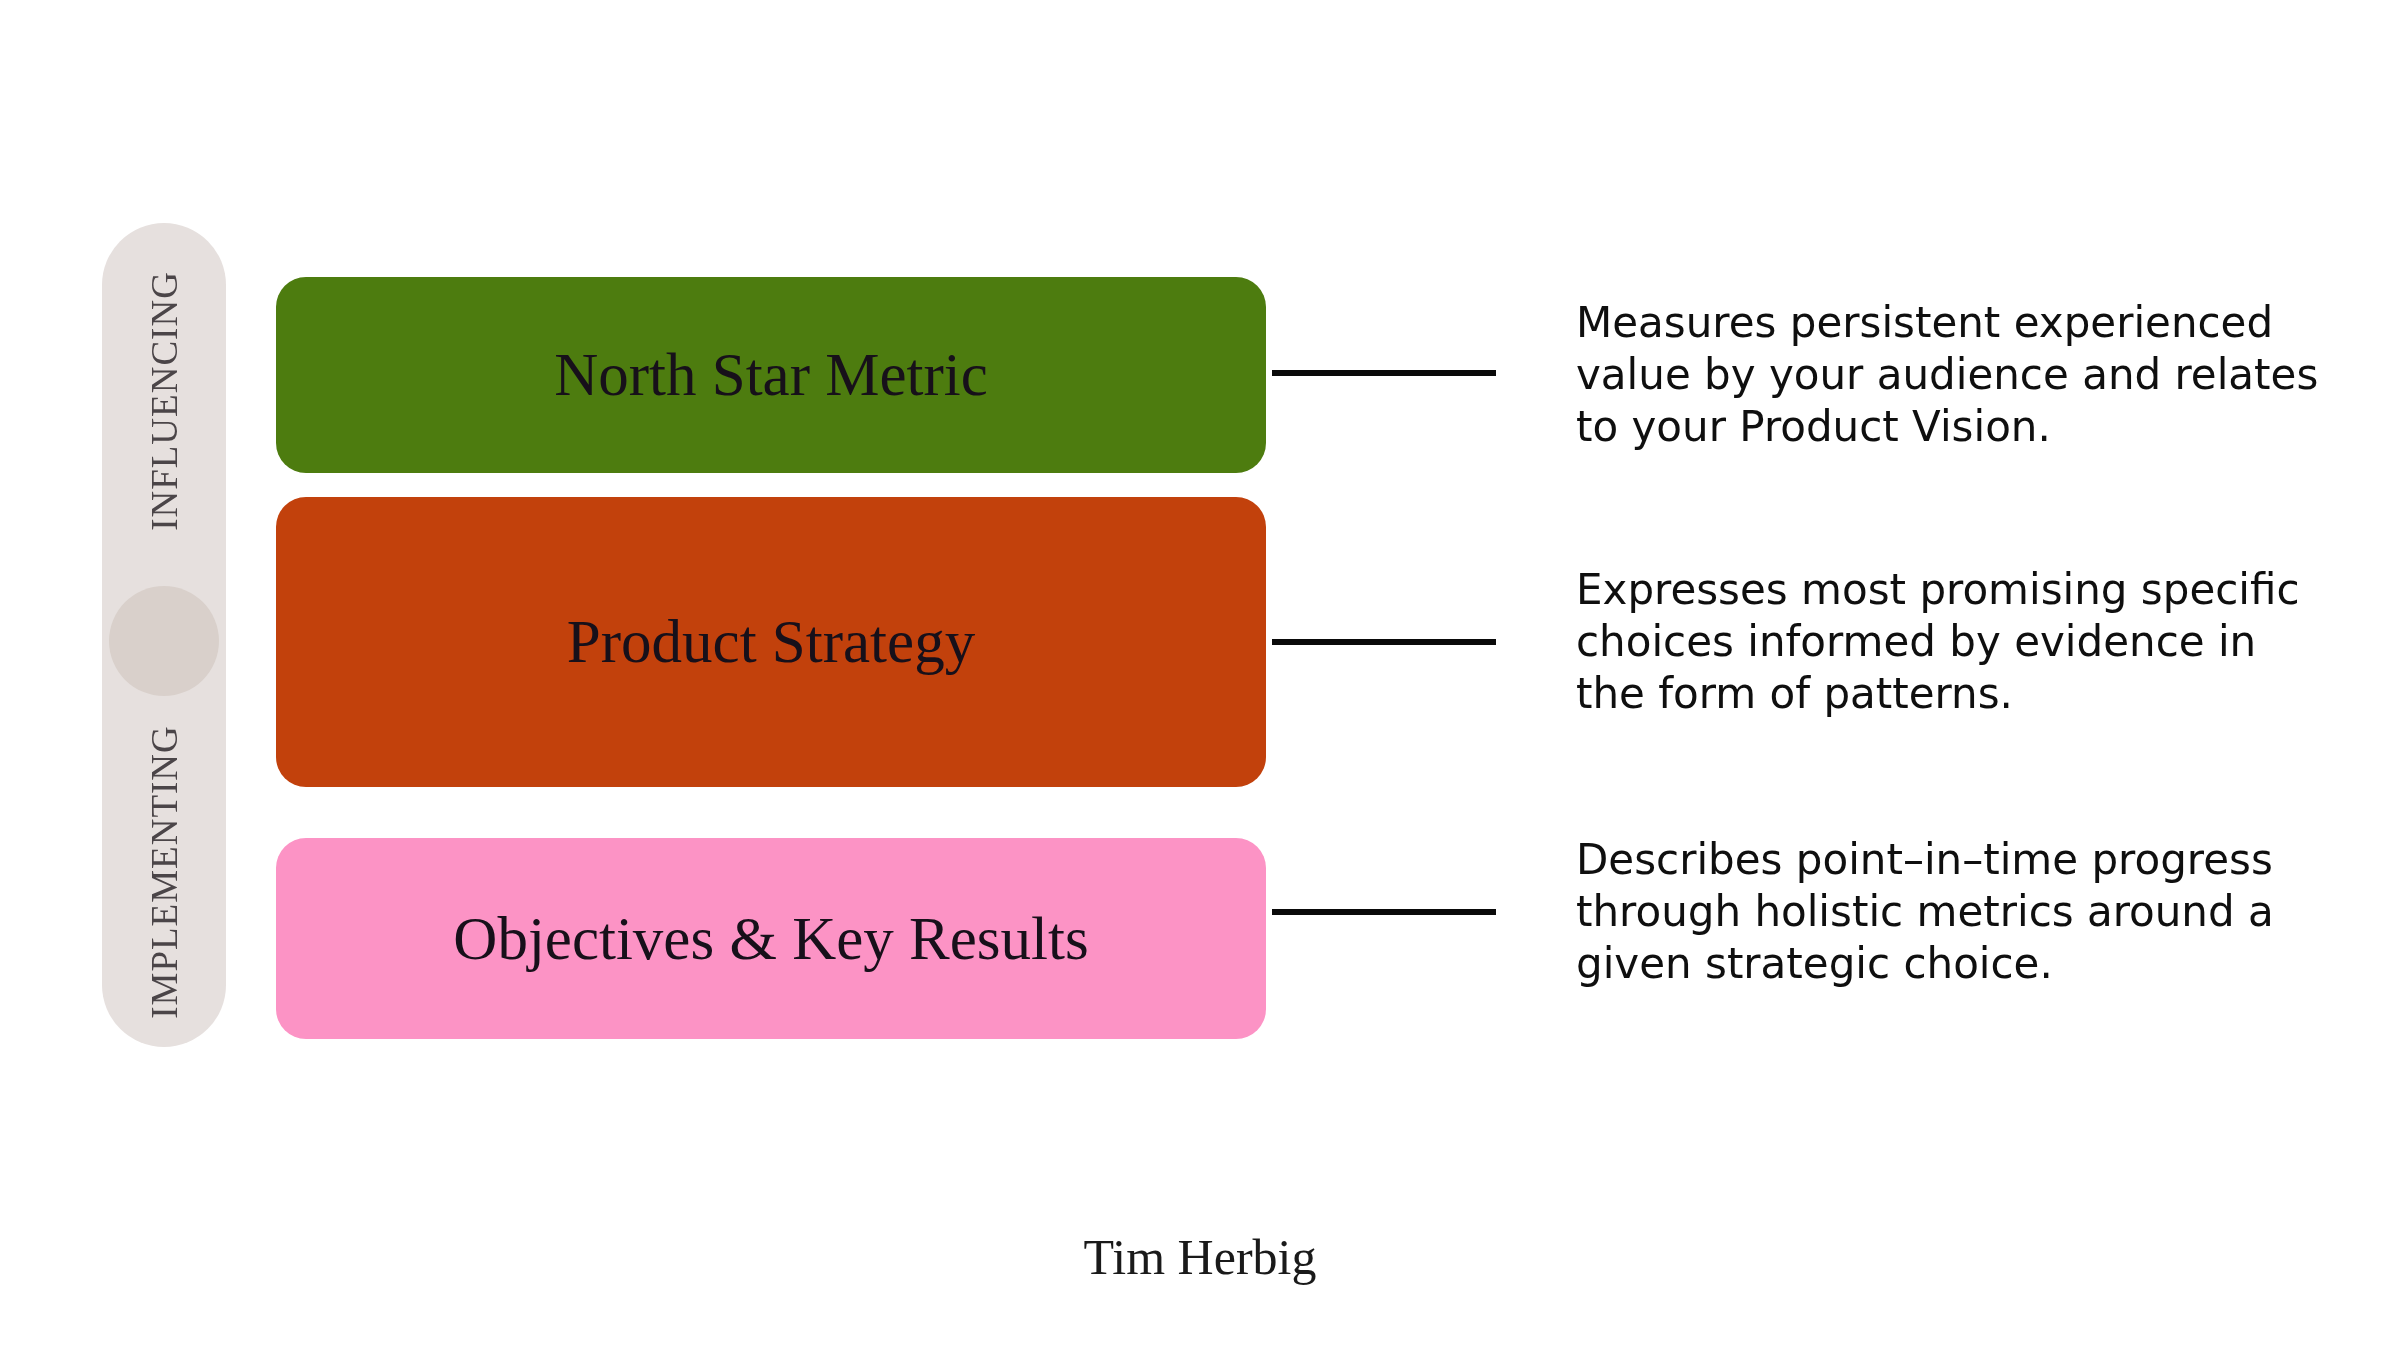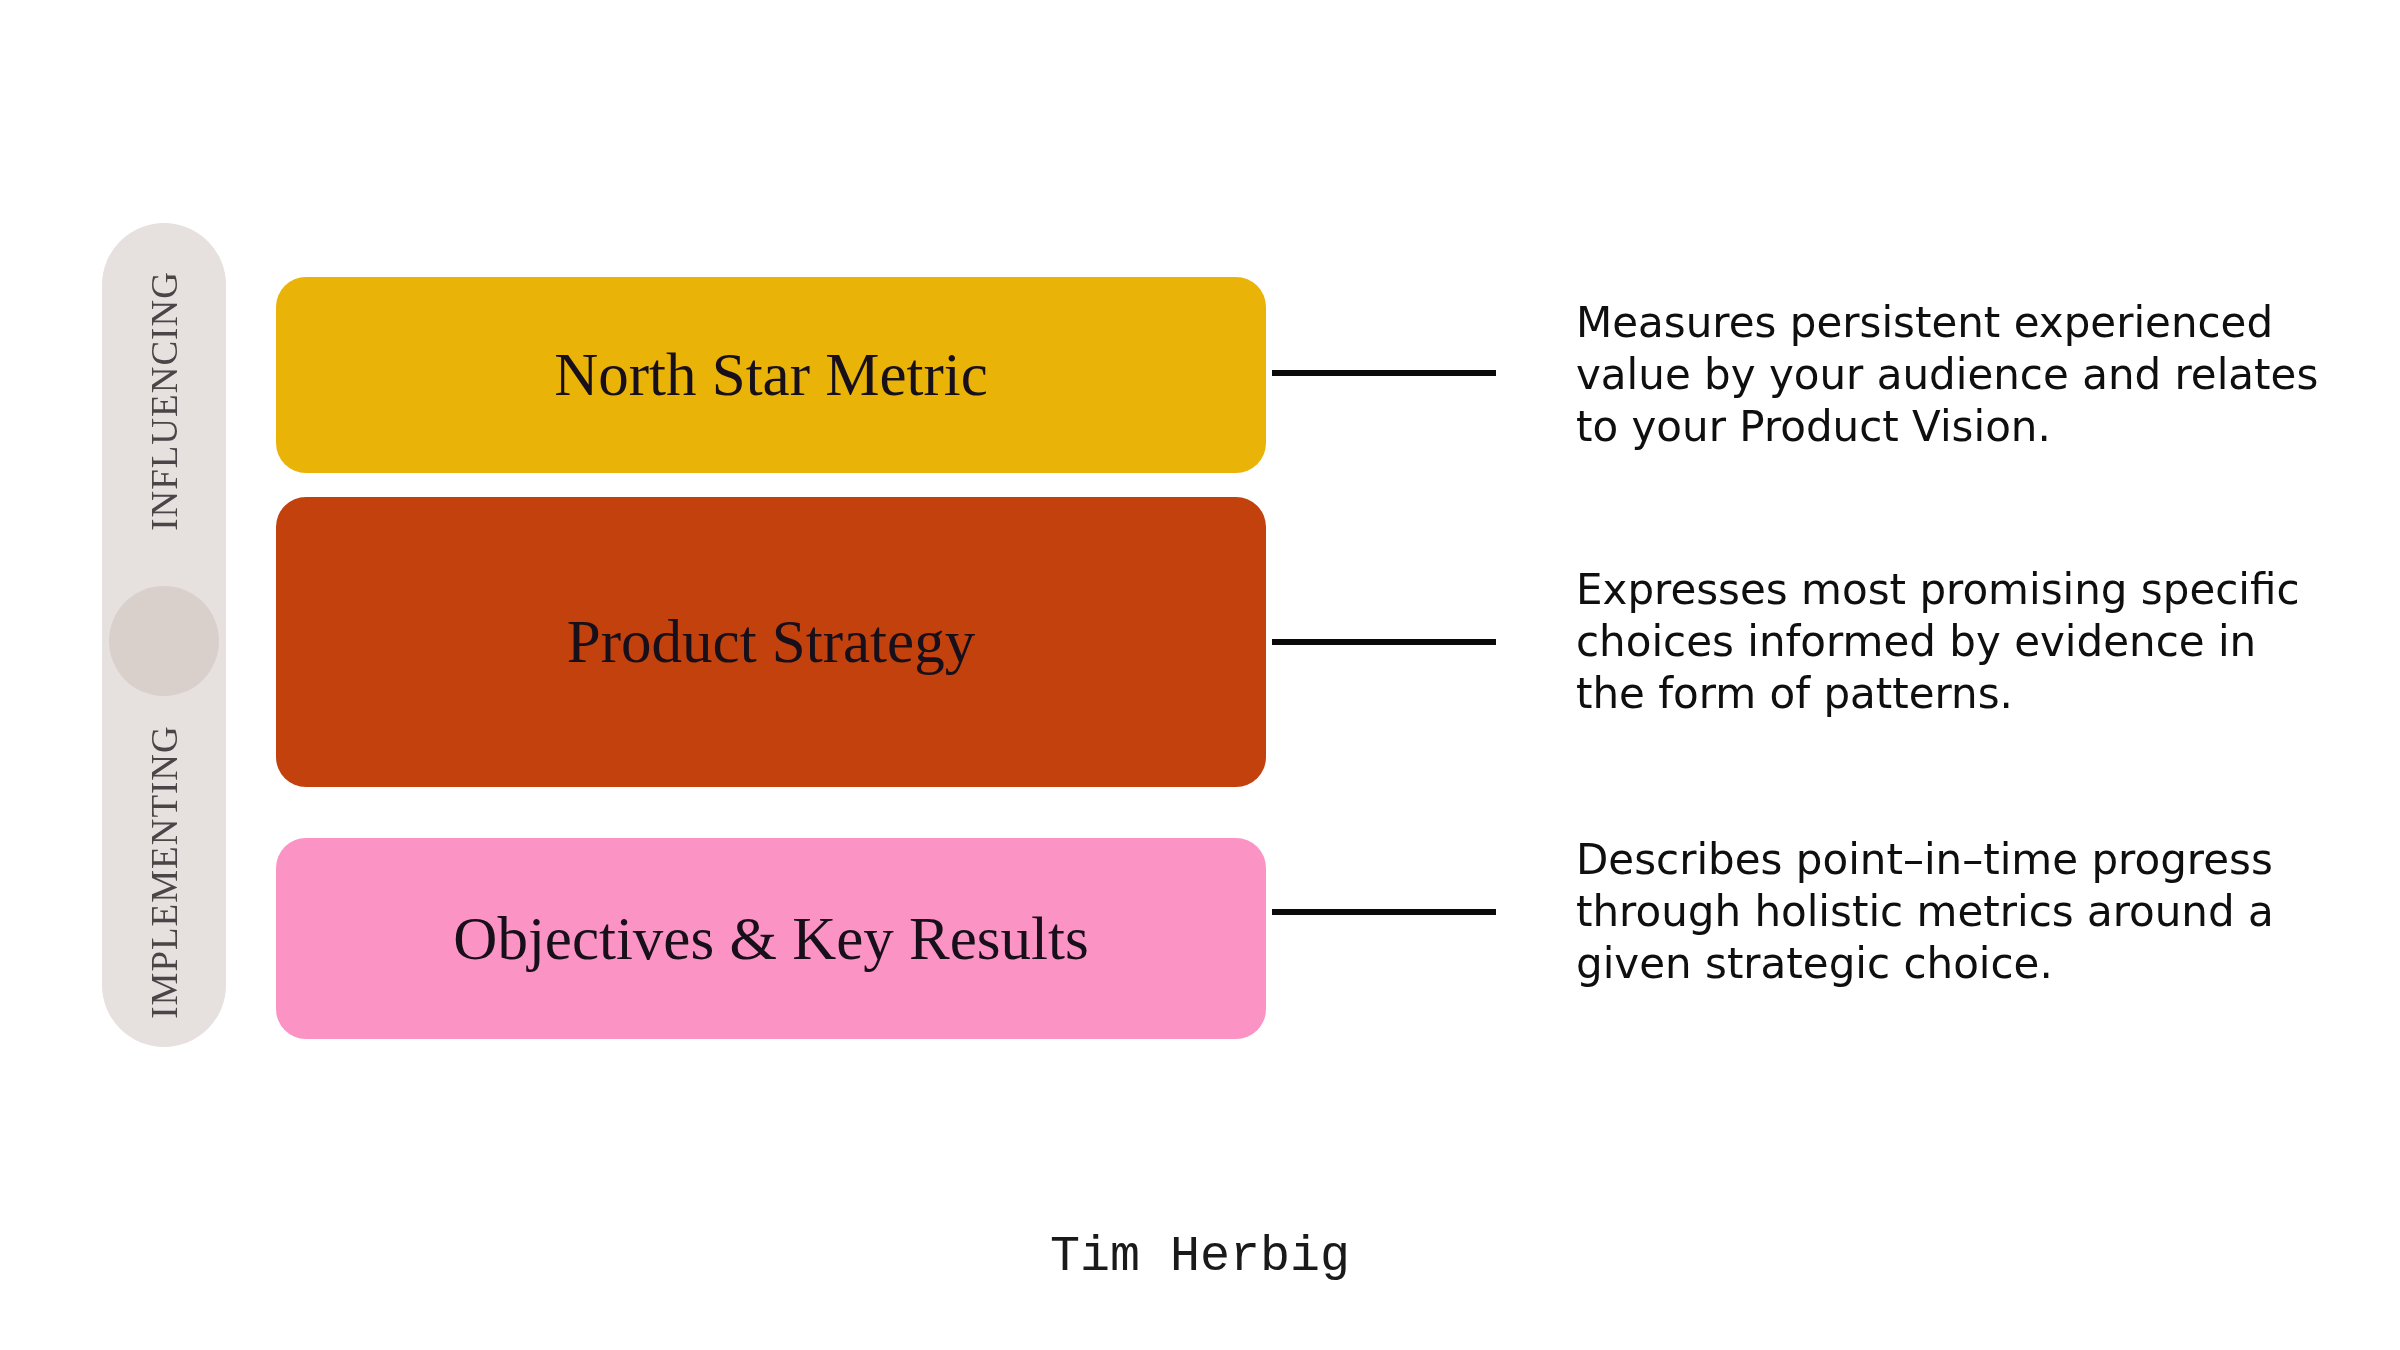--- a/index.html
+++ b/index.html
@@ -94,37 +94,37 @@
   .desc.d2 { top: 564px; }
   .desc.d3 { top: 834px; }
   .desc-line { display: block; }
 
   
   .attribution {
     position: absolute;
     left: 1200px;
     top: 1228px;
     transform: translateX(-50%);
-    font-family: Liberation Mono, monospace;
+    font-family: Liberation Serif, serif;
     font-size: 50px;
     color: #1a1a1a;
     white-space: nowrap;
   }
 </style>
 </head>
 <body>
 
 <div class="canvas">
 
   <div class="pill"></div>
   <div class="pill-circle"></div>
   <div class="pill-label top">INFLUENCING</div>
   <div class="pill-label bottom">IMPLEMENTING</div>
 
-  <div class="box b1" style="background-color: #eab308;">
+  <div class="box b1" style="background-color: #4d7c0f;">
     <span class="box-title">North Star Metric</span>
   </div>
   <div class="connector c1" style="background-color: rgb(10, 10, 10);"></div>
   <div class="desc d1">
     <span class="desc-line">Measures persistent experienced</span>
     <span class="desc-line">value by your audience and relates</span>
     <span class="desc-line">to your Product Vision.</span>
   </div>
 
   <div class="box b2" style="background-color: #c2410c;">

